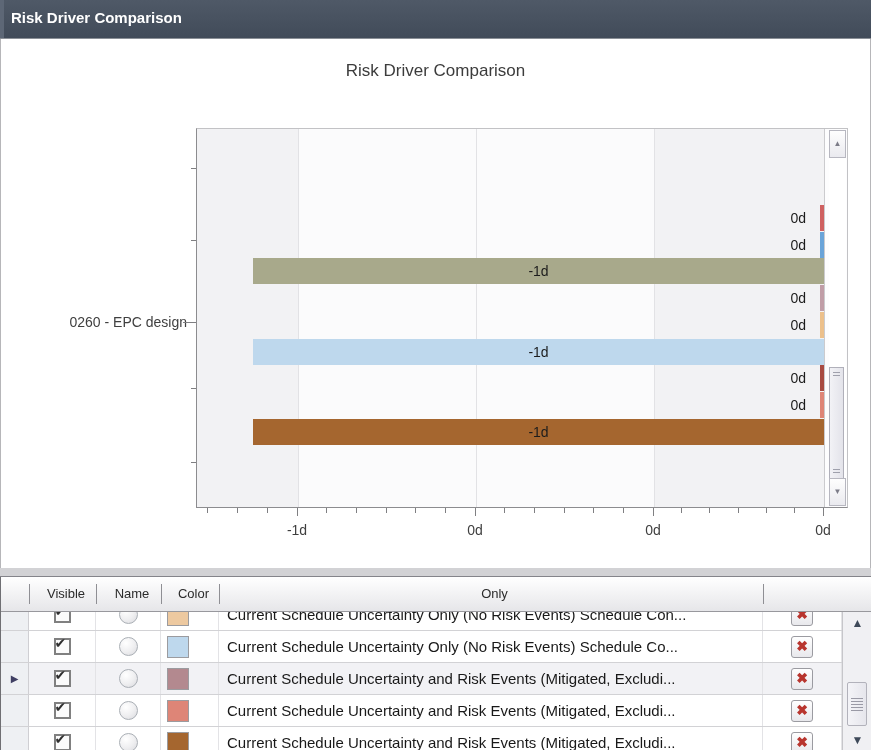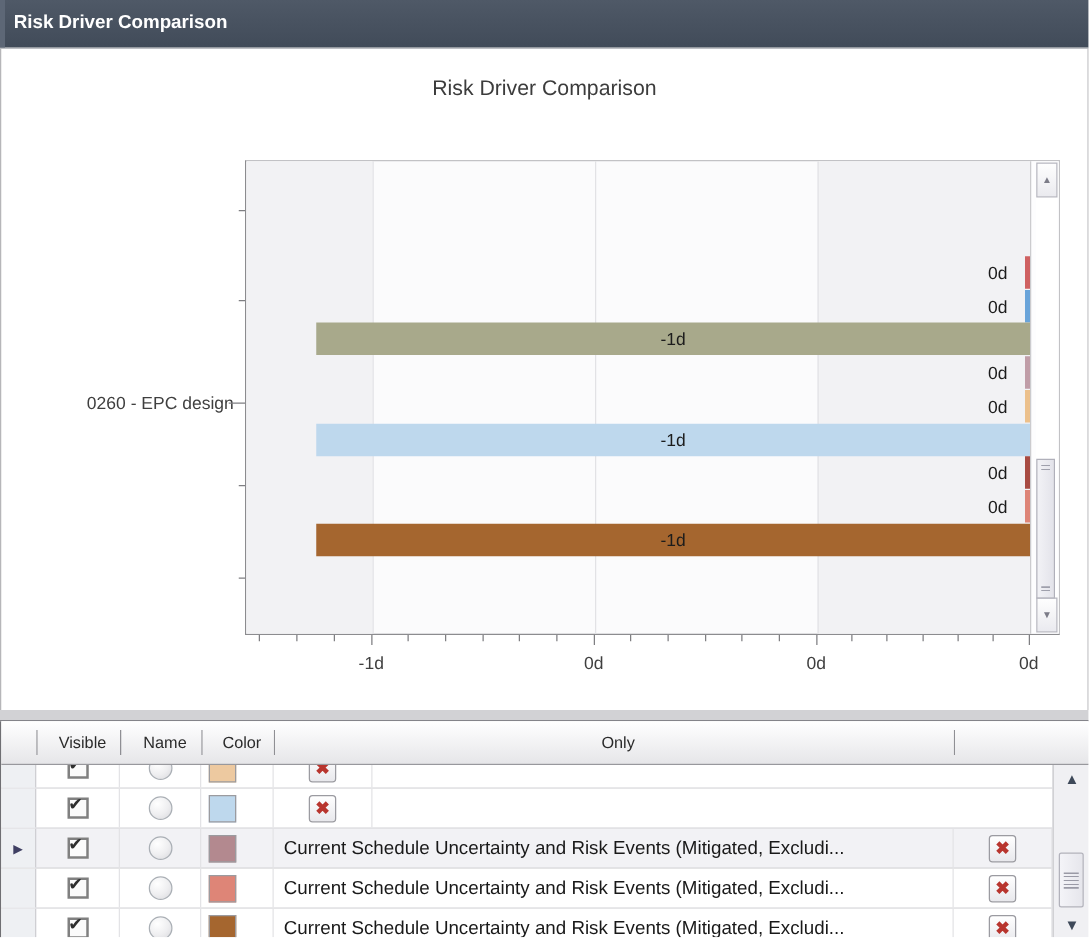--- a/index.html
+++ b/index.html
@@ -200,37 +200,39 @@
             <div class="checkbox">
               <span class="checkmark">✔</span>
             </div>
           </div>
           <div class="cell" style="width: 65px;">
             <div class="radio"></div>
           </div>
           <div class="cell color" style="width: 58px;">
             <div class="swatch" style="background: rgb(237, 201, 160);"></div>
           </div>
+          <div class="cell name" style="width: 544px;">Current Schedule Uncertainty Only (No Risk Events) Schedule Con...</div>
           <div class="cell" style="width: 79px;">
             <div class="remove-button">✖</div>
           </div>
         </div>
         <div class="trow" style="top: 19px;">
           <div class="cell indicator" style="width: 28px;"></div>
           <div class="cell" style="width: 67px;">
             <div class="checkbox">
               <span class="checkmark">✔</span>
             </div>
           </div>
           <div class="cell" style="width: 65px;">
             <div class="radio"></div>
           </div>
           <div class="cell color" style="width: 58px;">
             <div class="swatch" style="background: rgb(190, 216, 237);"></div>
           </div>
+          <div class="cell name" style="width: 544px;">Current Schedule Uncertainty Only (No Risk Events) Schedule Co...</div>
           <div class="cell" style="width: 79px;">
             <div class="remove-button">✖</div>
           </div>
         </div>
         <div class="trow selected" style="top: 51px;">
           <div class="cell indicator" style="width: 28px;">
             <span class="row-indicator">▶</span>
           </div>
           <div class="cell" style="width: 67px;">
             <div class="checkbox">

